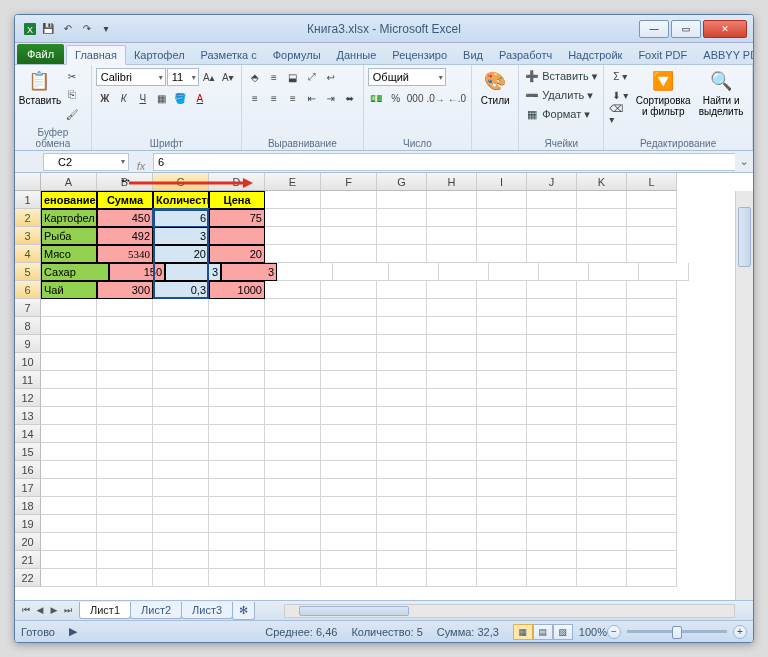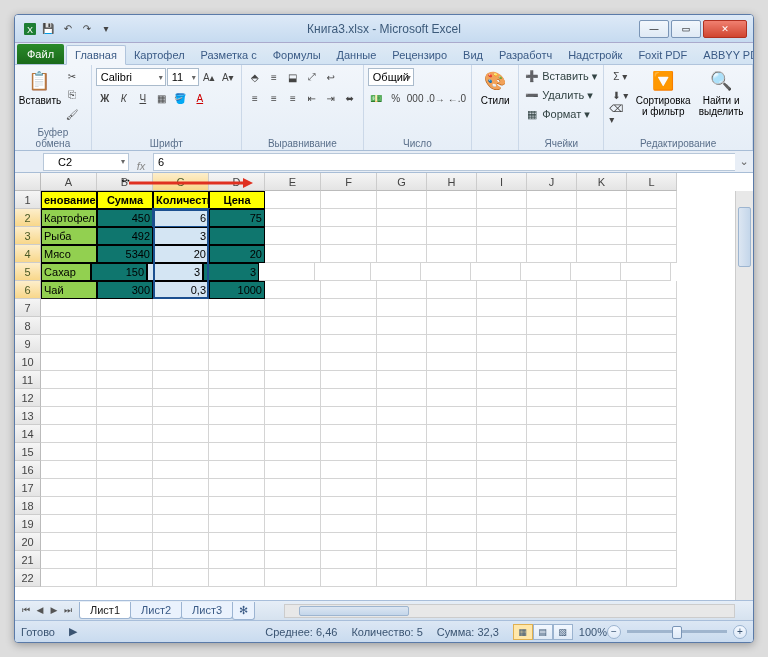--- a/index.html
+++ b/index.html
@@ -41,21 +41,21 @@
   .corner { position:absolute; left:0; top:0; width:26px; height:18px; background:linear-gradient(#f5f5f5,#e4e4e4); border-right:1px solid #bbb; border-bottom:1px solid #bbb; }
   .col-headers { position:absolute; left:26px; top:0; right:18px; height:18px; display:flex; }
   .ch { background: linear-gradient(#f5f5f5,#e4e4e4); border-right:1px solid #ccc; border-bottom:1px solid #bbb; text-align:center; font-size: 11px; color:#444; line-height:18px; cursor:pointer; position:relative; }
   .row-headers { position:absolute; left:0; top:18px; width:26px; bottom:0; }
   .rh { height:18px; background:linear-gradient(#f5f5f5,#e4e4e4); border-right:1px solid #bbb; border-bottom:1px solid #ccc; text-align:center; font-size:11px; color:#444; line-height:18px; cursor:pointer; }
   .cells { position:absolute; left:26px; top:18px; right:18px; bottom:0; }
   .row { display: flex; height: 18px; }
   .cell { border-right:1px solid #d4d4d4; border-bottom:1px solid #d4d4d4; font-size:11px; padding: 0 2px; line-height:17px; overflow:hidden; white-space:nowrap; }
   .hdr-cell { background:#ffff00; font-weight:bold; text-align:center; border:1px solid #000 !important; }
   .name-cell { background:#92d050; border:1px solid #000 !important; }
-  .num-cell { text-align:right; border:1px solid #000 !important; background:#0f766e; }
+  .num-cell { text-align:right; border:1px solid #000 !important; background:#fca5a5; }
   .sel-cell { background:#d4e5f3 !important; }
   .sel-border { outline:2px solid #1b4f8f; outline-offset:-1px; }
   .vscroll { position:absolute; right:0; top:18px; width:18px; bottom:0; background:#e8e8e8; border-left:1px solid #ccc; }
   .vthumb { position:absolute; top:16px; left:2px; right:2px; height:60px; background:linear-gradient(90deg,#dce6f2,#c4d6ea); border:1px solid #9db5d0; border-radius:2px; }
   .sheet-tabs { height: 20px; background: linear-gradient(#e6eef7,#d6e2ef); border-top:1px solid #a8beda; display:flex; align-items:center; font-size:11px; }
   .nav-btns { display:flex; padding:0 4px; gap:0; }
   .nav-btn { width:14px; text-align:center; font-size:9px; color:#555; cursor:pointer; }
   .sheet-tab { padding: 2px 10px; background:#eaf2fd; border:1px solid #9cb4d2; border-top:none; border-radius:0 0 3px 3px; margin-right:-1px; cursor:pointer; color:#3a5a85; }
   .sheet-tab.active { background:#fff; font-weight:normal; color:#222; }
   .hscroll-cont { flex:1; margin-left:30px; display:flex; align-items:center; }
@@ -185,21 +185,21 @@
           <div class="row-line"></div>
         </div>
       </div>
       <div class="group-label">Выравнивание</div>
     </div>
 
     <div class="group">
       <div class="group-body">
         <div class="col-stack">
           <div class="row-line">
-              <div class="combo" style="width:46px">Общий</div>
+              <div class="combo" style="width:78px">Общий</div>
             </div>
           <div class="row-line">
             <div class="sm-btn">💵</div>
             <div class="sm-btn">%</div>
             <div class="sm-btn">000</div>
             <div class="sm-btn">.0→</div>
             <div class="sm-btn">←.0</div>
           </div>
           <div class="row-line"></div>
         </div>
@@ -342,34 +342,34 @@
           <div class="cell" style="width: 56px;"></div>
           <div class="cell" style="width: 50px;"></div>
           <div class="cell" style="width: 50px;"></div>
           <div class="cell" style="width: 50px;"></div>
           <div class="cell" style="width: 50px;"></div>
           <div class="cell" style="width: 50px;"></div>
           <div class="cell" style="width: 50px;"></div>
         </div>
         <div class="row">
           <div class="cell name-cell" style="width: 56px;">Мясо</div>
-          <div class="cell num-cell" style="width: 56px;">5340</div>
+          <div class="cell num-cell" style="width: 56px; font-family: Liberation Serif, serif;">5340</div>
           <div class="cell num-cell sel-cell" style="width: 56px;">20</div>
           <div class="cell num-cell" style="width: 56px;">20</div>
           <div class="cell" style="width: 56px;"></div>
           <div class="cell" style="width: 56px;"></div>
           <div class="cell" style="width: 50px;"></div>
           <div class="cell" style="width: 50px;"></div>
           <div class="cell" style="width: 50px;"></div>
           <div class="cell" style="width: 50px;"></div>
           <div class="cell" style="width: 50px;"></div>
           <div class="cell" style="width: 50px;"></div>
         </div>
         <div class="row">
-          <div class="cell name-cell" style="width: 50px;">Сахар</div>
+          <div class="cell name-cell" style="width: 68px;">Сахар</div>
           <div class="cell num-cell" style="width: 56px;">150</div>
           <div class="cell num-cell sel-cell" style="width: 56px;">3</div>
           <div class="cell num-cell" style="width: 56px;">3</div>
           <div class="cell" style="width: 56px;"></div>
           <div class="cell" style="width: 56px;"></div>
           <div class="cell" style="width: 50px;"></div>
           <div class="cell" style="width: 50px;"></div>
           <div class="cell" style="width: 50px;"></div>
           <div class="cell" style="width: 50px;"></div>
           <div class="cell" style="width: 50px;"></div>

